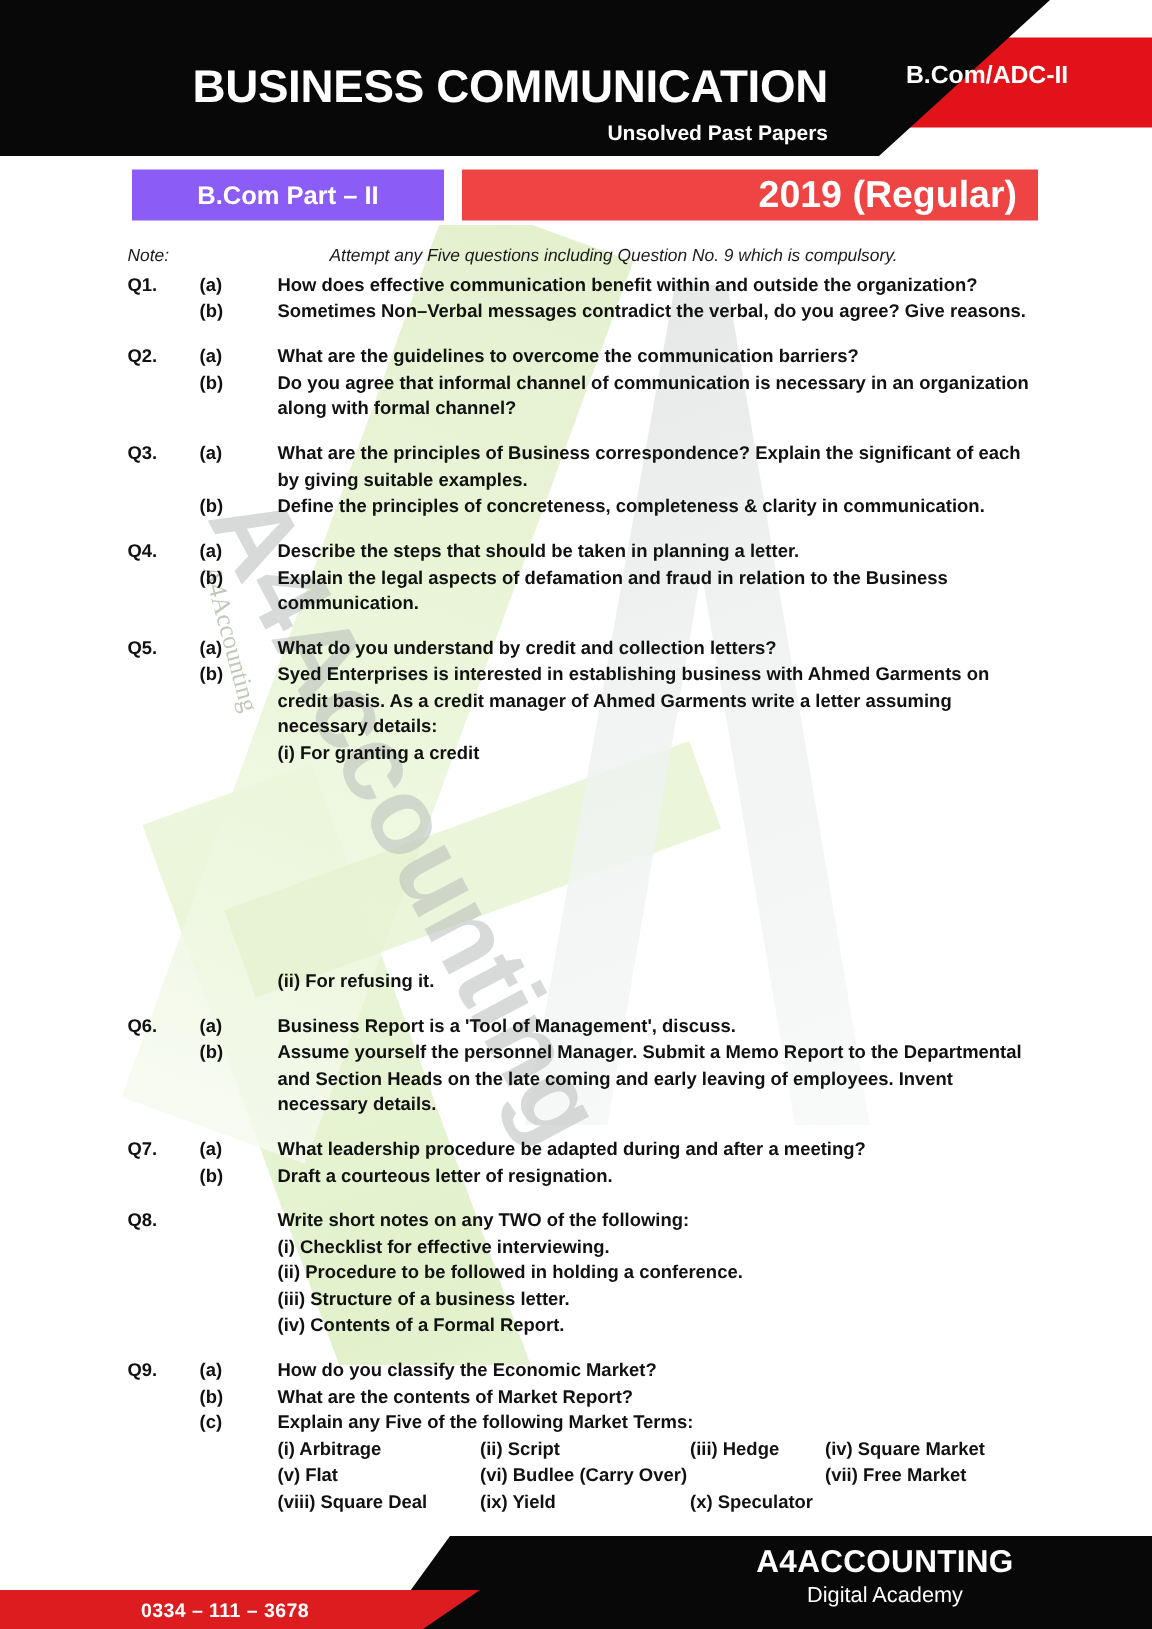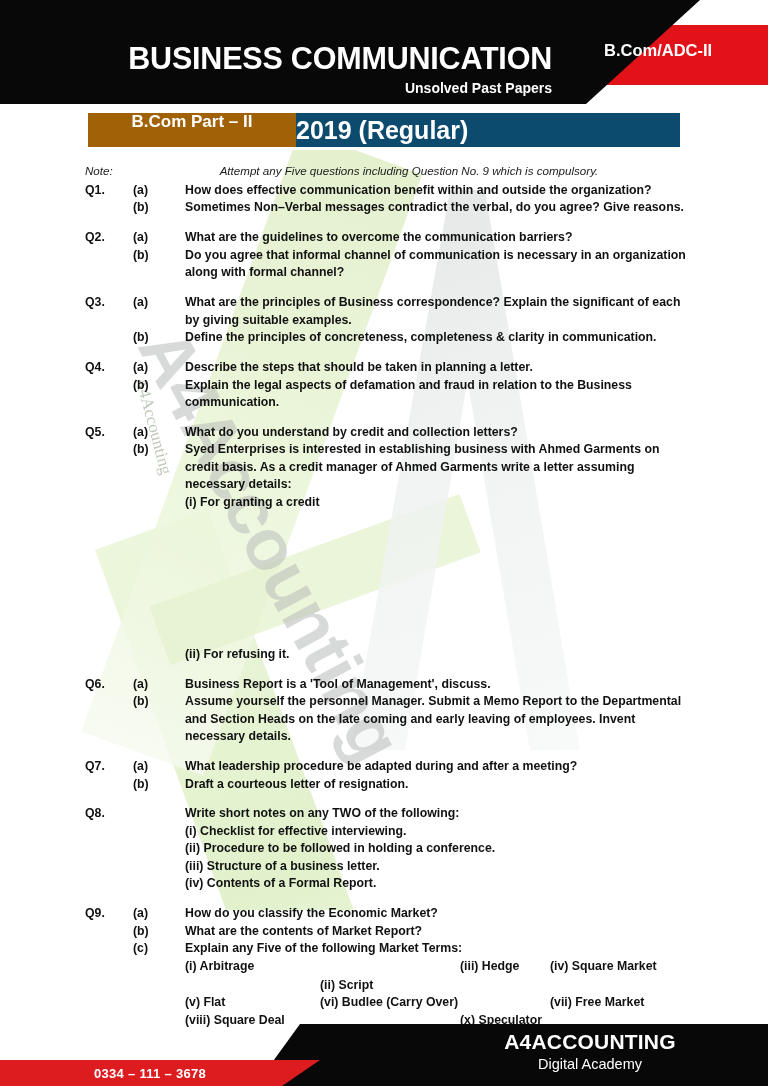--- a/index.html
+++ b/index.html
@@ -69,34 +69,34 @@
 
   
   #subbar {
     position:absolute;
     left:88px; top:113px;
     width:592px; height:34px;
   }
   #subbar-left {
     position:absolute; left:0; top:0;
     width:208px; height:34px;
-    background:#a16207;
-    display:flex; align-items:flex-start; justify-content:center;
+    background:#8b5cf6;
+    display:flex; align-items:center; justify-content:center;
   }
   #subbar-left span {
     color:#ffffff;
     font-size:17px;
     font-weight:bold;
     line-height:1;
   }
   #subbar-right {
-    position:absolute; left:208px; top:0;
+    position:absolute; left:220px; top:0;
     width:384px; height:34px;
-    background:#0c4a6e;
-    display:flex; align-items:center; 
+    background:#ef4444;
+    display:flex; align-items:center; justify-content:flex-end;
     padding-right:14px;
   }
   #subbar-right span {
     color:#ffffff;
     font-size:25px;
     font-weight:bold;
     line-height:1;
   }
 
   
@@ -242,21 +242,21 @@
   .terms-row {
     display:flex;
     padding-left:185px;
     padding-right:10px;
     font-size:12.3px;
     font-weight:bold;
     color:#111;
     line-height:1.45;
   }
   .terms-row .t1 { flex:0 0 135px; }
-  .terms-row .t2 { flex:0 0 140px;margin-top:19px; }
+  .terms-row .t2 { flex:0 0 140px; }
   .terms-row .t3 { flex:0 0 90px; }
   .terms-row .t4 { flex:1; }
   .terms-row .t2wide { flex:0 0 230px; }
 
   
   #footer {
     position:absolute;
     left:0; bottom:0;
     width:768px; height:86px;
     z-index:4;

